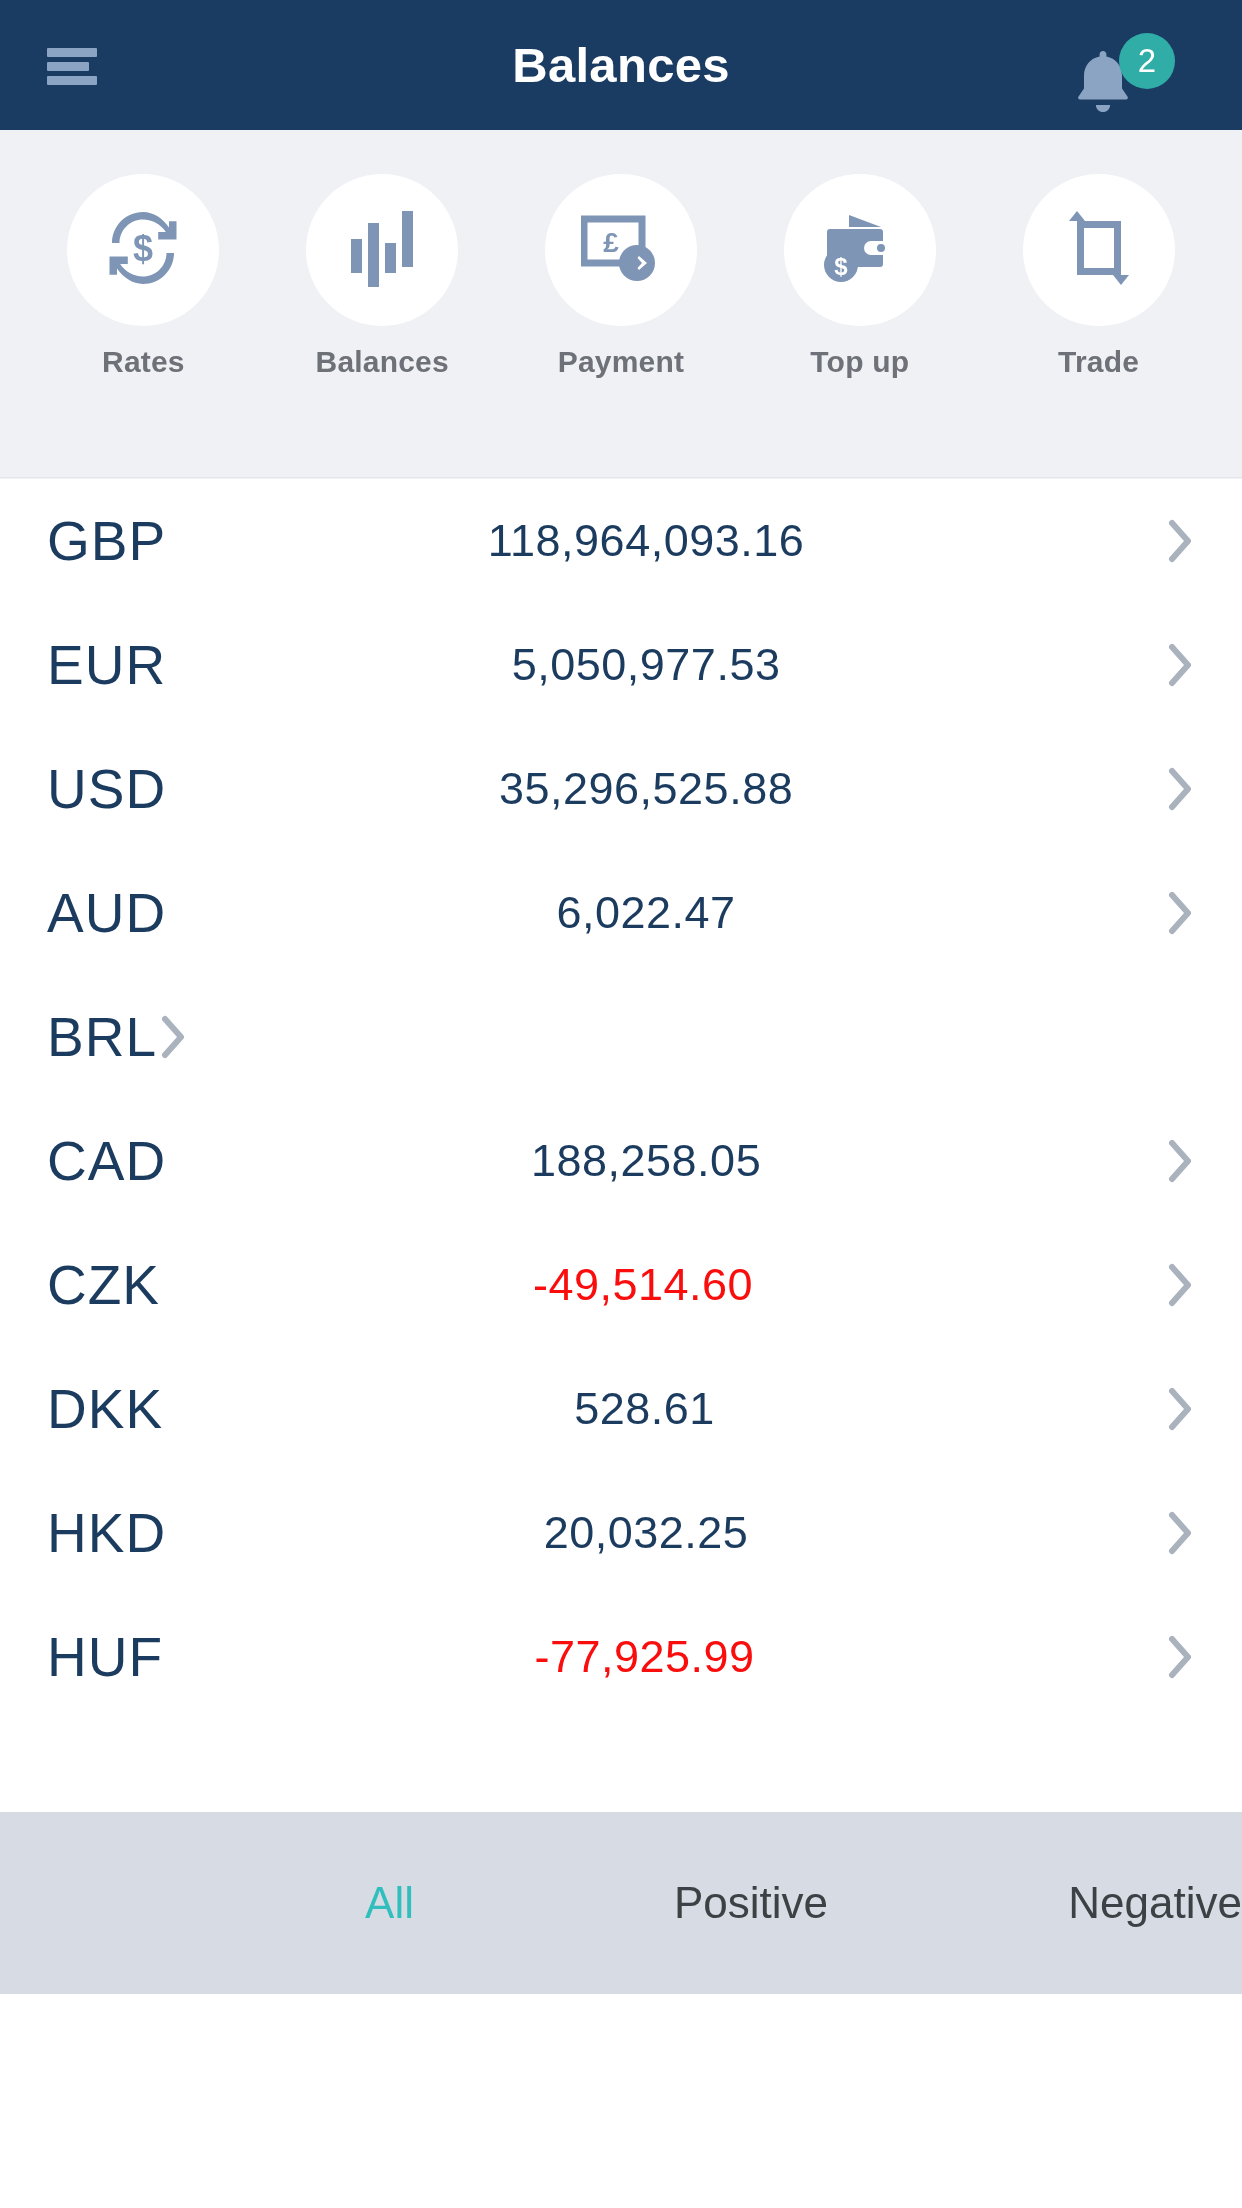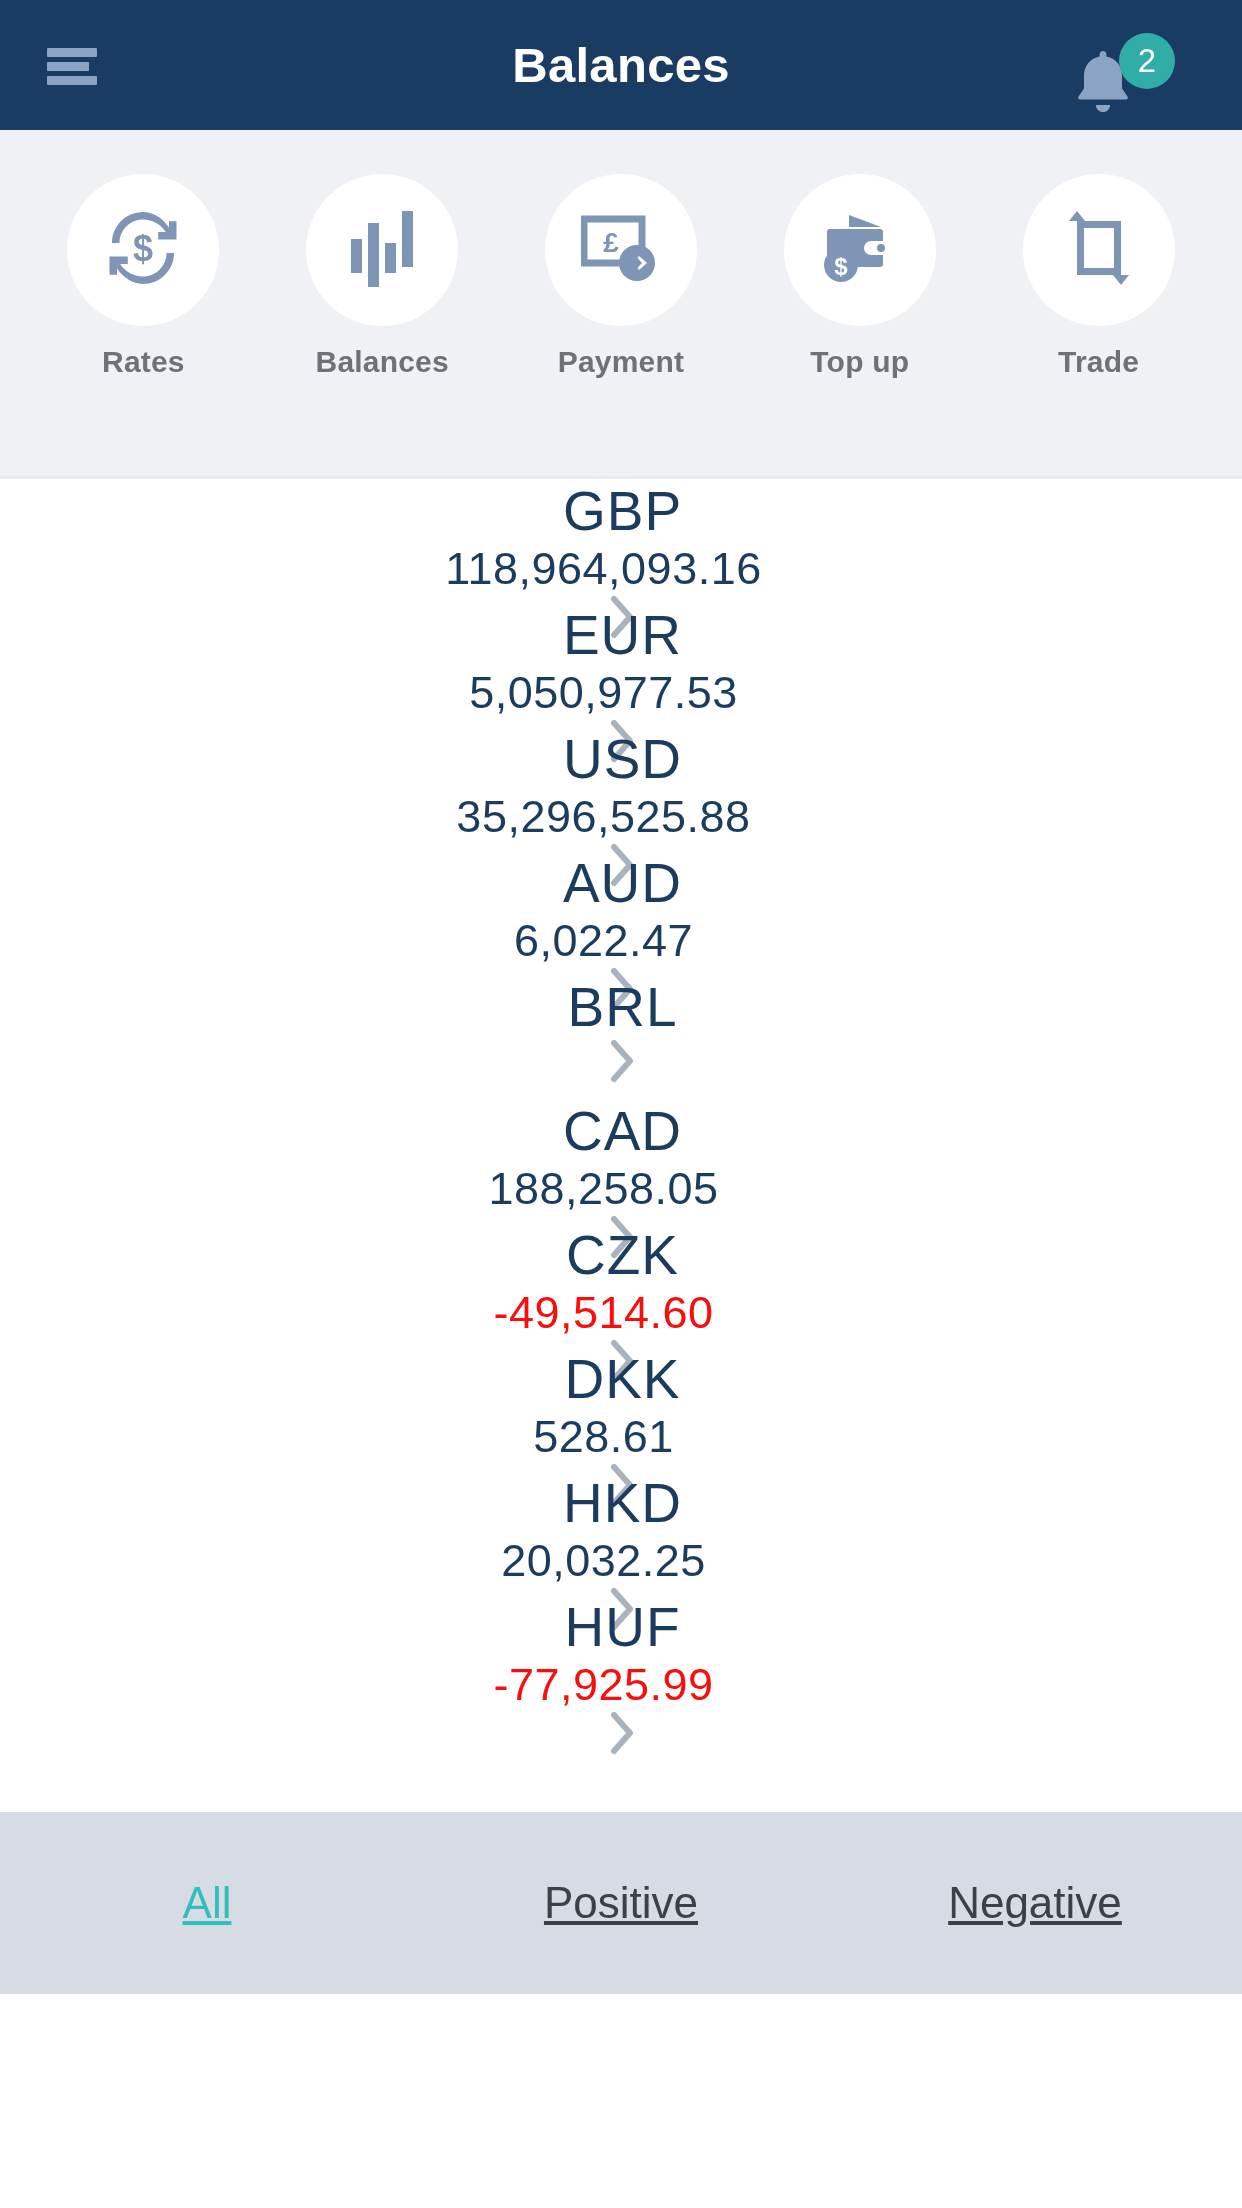--- a/index.html
+++ b/index.html
@@ -97,21 +97,20 @@
     background:#ffffff;
     border-top:1px solid #f0f1f3;
     overflow:hidden;
   }
   .row {
     height:124px;
     display:flex;
     align-items:center;
     padding:0 44px 0 47px;
     cursor:pointer;
-    flex-direction:column;
   }
   .row-code {
     font-size:55px;
     color:#1b3b5f;
     letter-spacing:1px;
     flex:0 0 auto;
   }
   .row-amount {
     flex:1 1 auto;
     text-align:center;
@@ -128,25 +127,24 @@
 
   
   .footer {
     flex:0 0 182px;
     background:#d7dce4;
     display:flex;
     align-items:center;
   }
   .ftab {
     flex:1 1 0;
-    text-align:center;
+    text-align:right;
     font-size:44px;
     color:#3c4145;
     cursor:pointer;
-    text-decoration:underline;
   }
   .ftab.active { color:#31bfbd; }
 </style>
 </head>
 <body>
 
 <div class="screen">
 
   <div class="header">
     <div class="hamburger">

